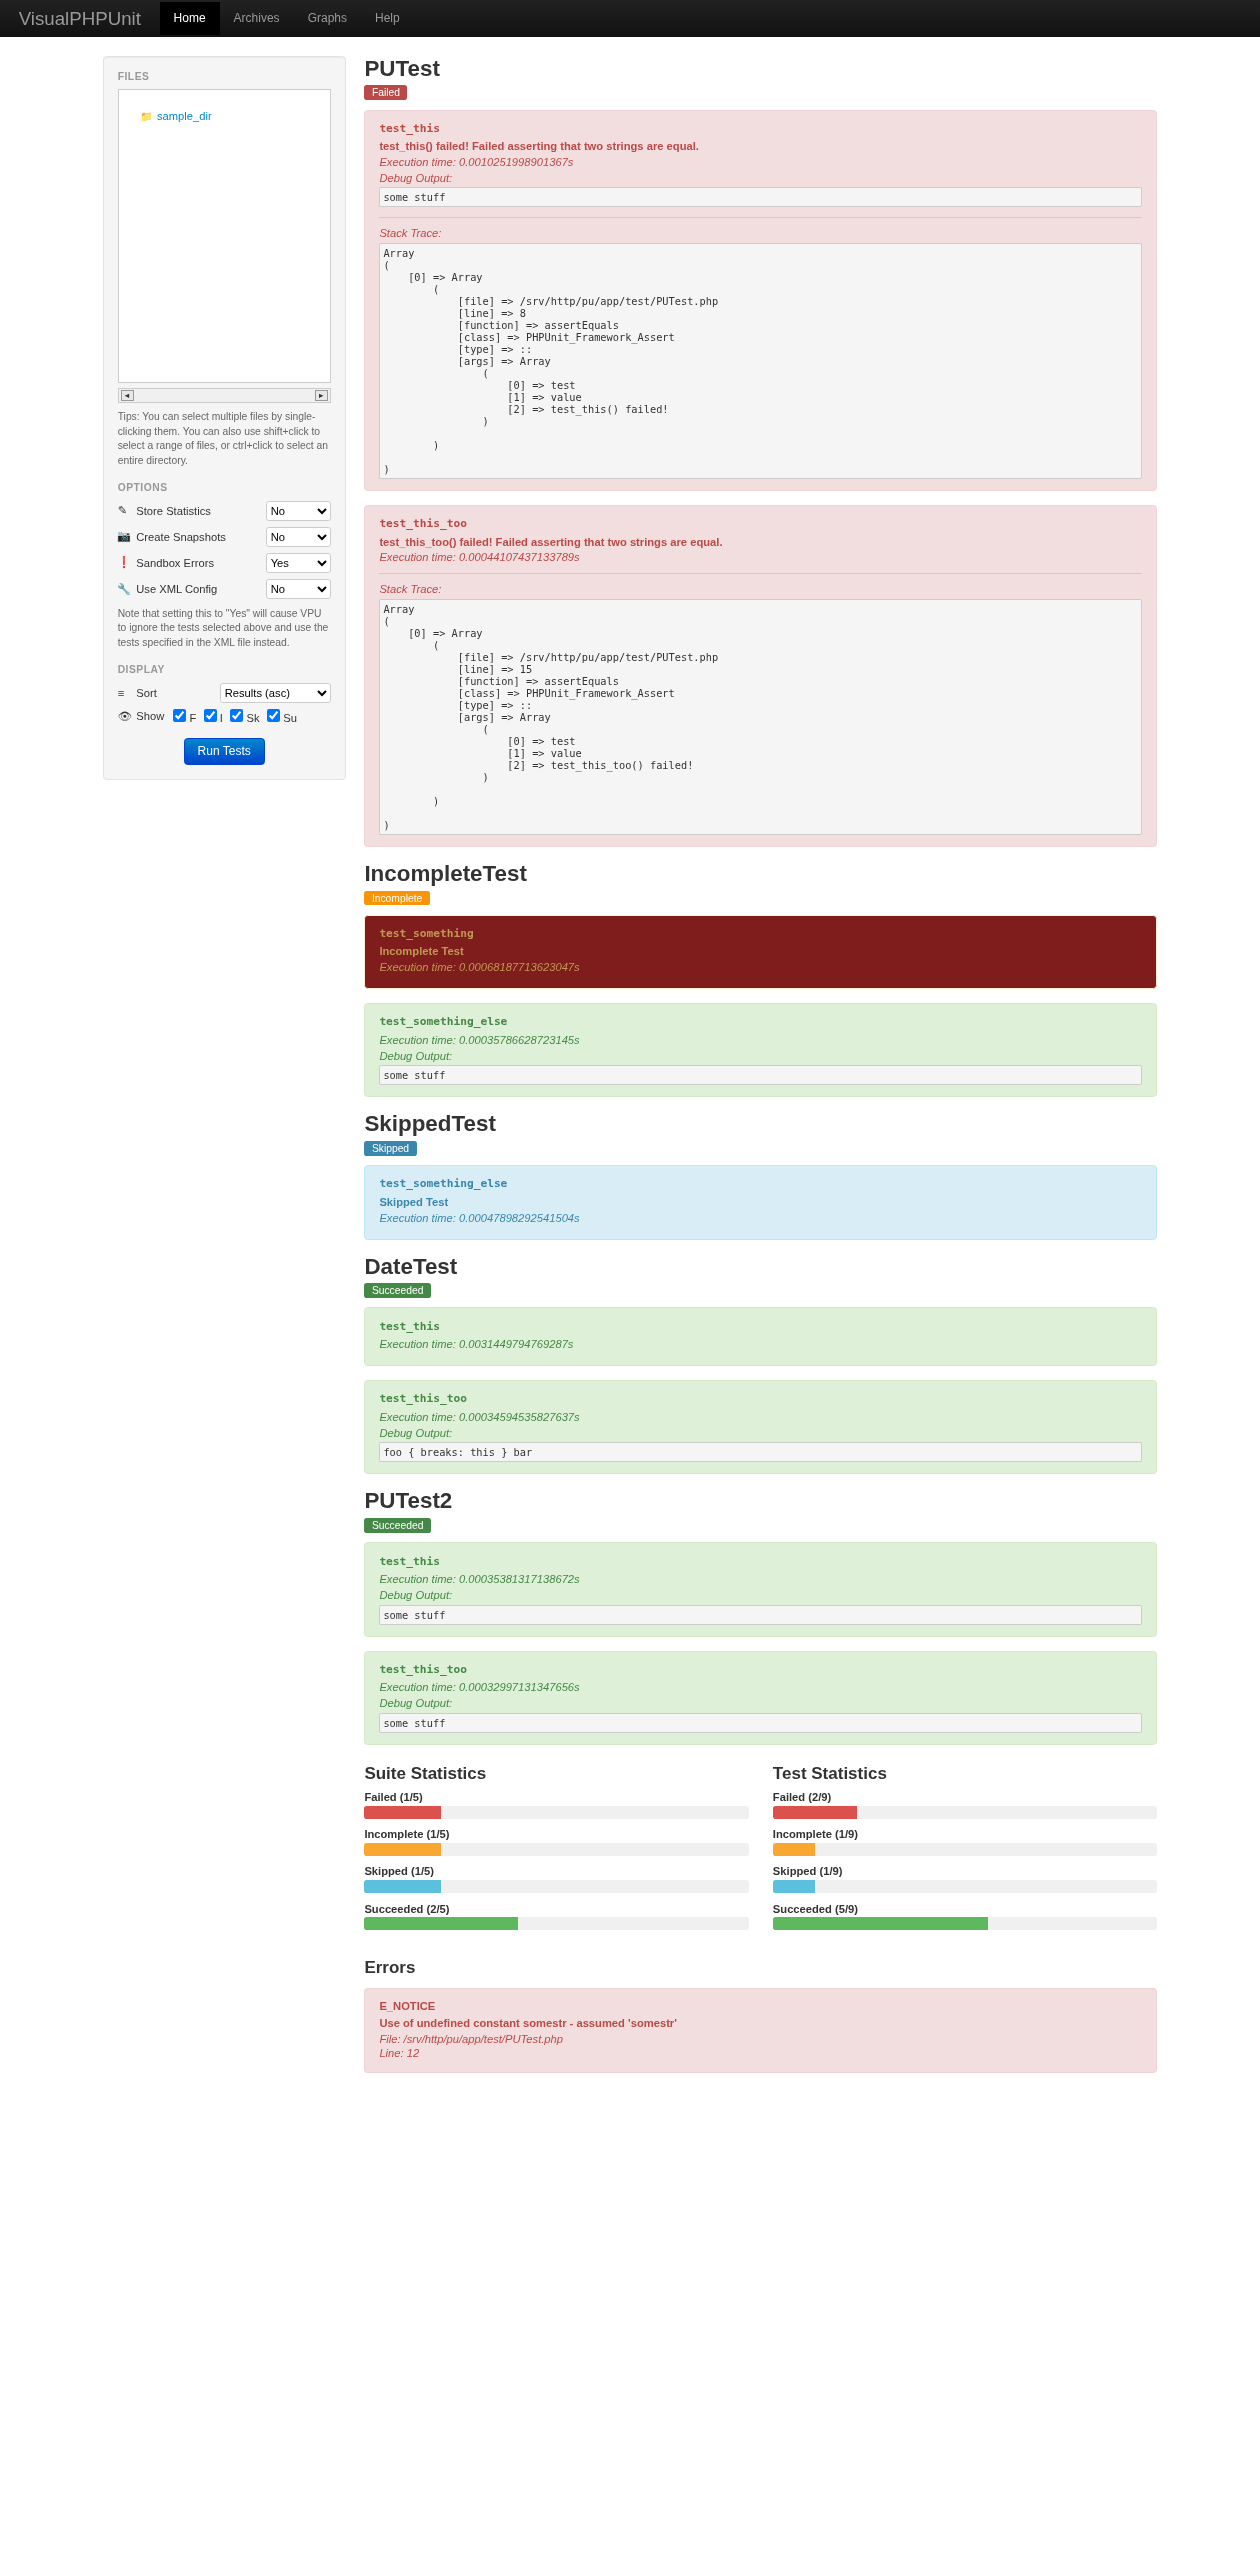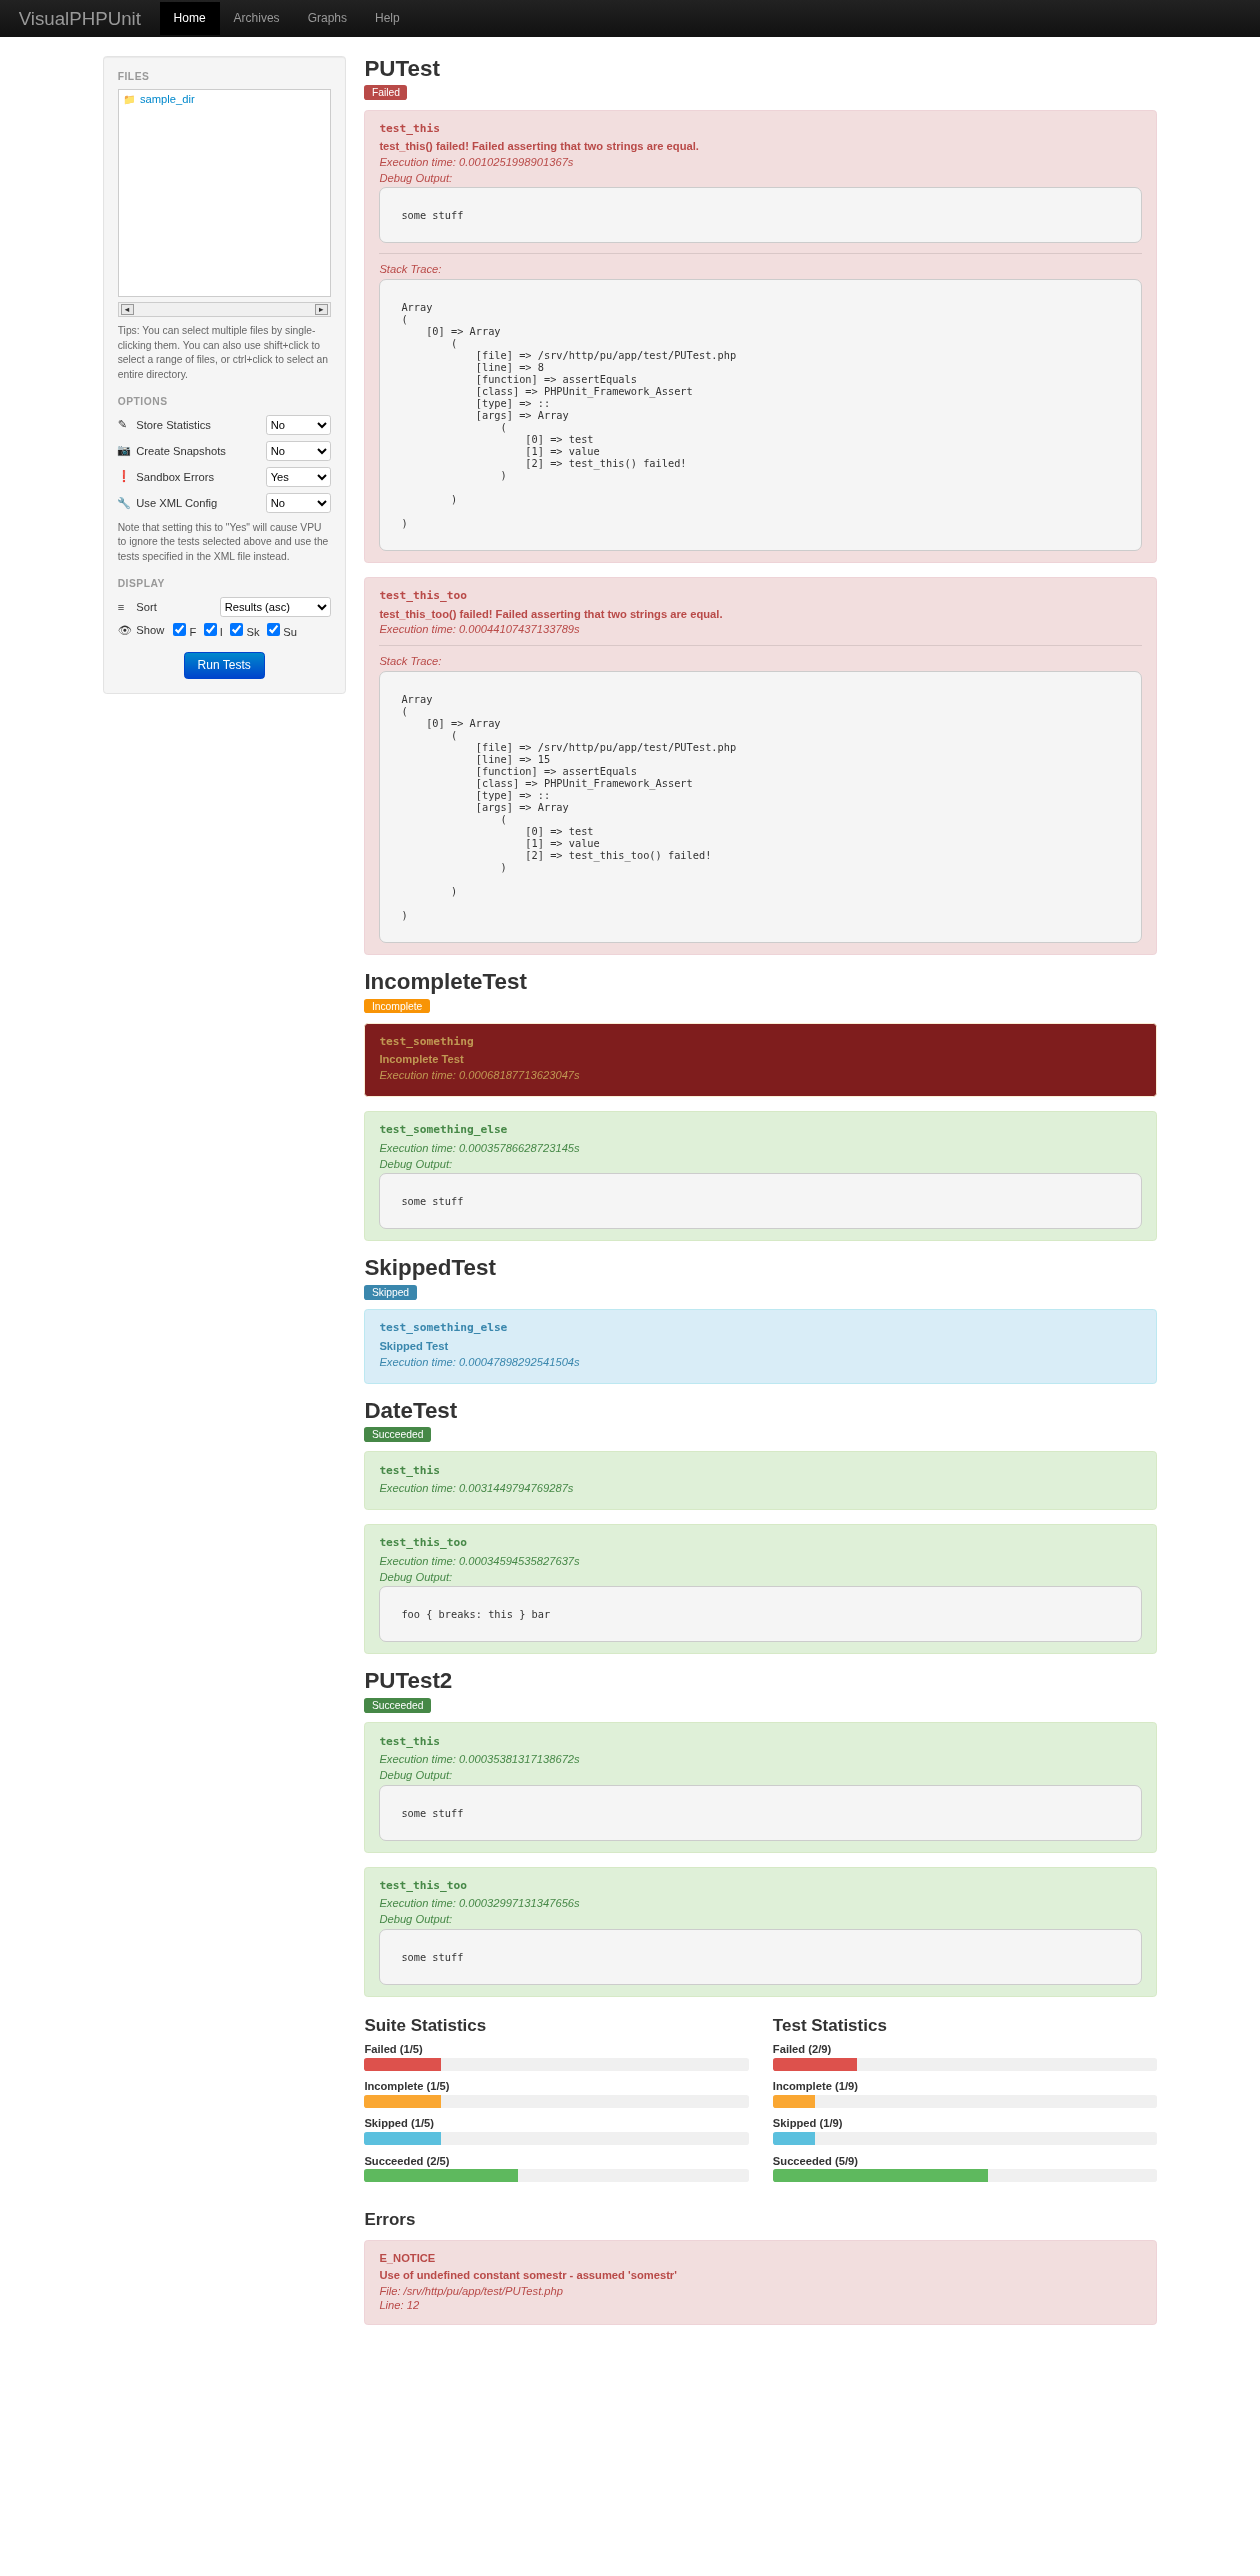--- a/index.html
+++ b/index.html
@@ -6,21 +6,21 @@
 body{font-family:"Helvetica Neue",Helvetica,Arial,sans-serif;font-size:12px;color:#333;background:#fff}
 .navbar{background:#1b1b1b;background-image:linear-gradient(#222,#111);height:37px;display:flex;align-items:center;padding:0 18.7px}
 .brand{color:#999;font-size:18.7px;padding:0 18.7px 0 0}
 .nav-link{color:#999;padding:9.3px 14px;font-size:12px;text-decoration:none}
 .nav-link.active{color:#fff;background:#000}
 .container{max-width:1092px;margin:0 auto;padding:18.7px;display:flex;gap:18.7px}
 .sidebar{width:243px;flex-shrink:0}
 .main{flex:1}
 .well{background:#f5f5f5;border:0.9px solid #e3e3e3;border-radius:3.7px;padding:14px;box-shadow:inset 0 0.9px 0.9px rgba(0,0,0,.05)}
 .section-label{color:#999;font-size:10.3px;font-weight:bold;margin-bottom:7.5px;letter-spacing:0.5px}
-.file-tree{background:#fff;border:0.9px solid #ccc;height:208px;overflow:auto;margin-bottom:4.7px;padding:1px}
+.file-tree{background:#fff;border:0.9px solid #ccc;height:294px;overflow:auto;margin-bottom:4.7px;padding:18px}
 .file-tree-item{padding:1.9px 3.7px;cursor:pointer;font-size:11.2px}
 .file-tree-item.folder{color:#08c}
 .file-tree-item.file{color:#fff;background:#08c;margin-left:11.2px}
 .file-tree-item .icon{margin-right:3.7px;font-size:10.3px}
 .scrollbar-h{height:15px;background:#f0f0f0;border:0.9px solid #ccc;display:flex;align-items:center;padding:0 1.9px;margin-bottom:7.5px}
 .scrollbar-h .arrow{width:13px;height:11.2px;background:#e8e8e8;border:0.9px solid #999;font-size:7.5px;text-align:center;line-height:9.3px}
 .scrollbar-h .track{flex:1;margin:0 1.9px}
 .tips{font-size:10.3px;color:#666;margin-bottom:14px;line-height:1.4}
 .option-row{display:flex;align-items:center;margin-bottom:5.6px}
 .option-row .icon{width:13px;font-size:11.2px;margin-right:5.6px}
@@ -42,21 +42,21 @@
 .test-incomplete{background:#7f1d1d;border:0.9px solid #fbeed5}
 .test-succeeded{background:#dff0d8;border:0.9px solid #d6e9c6}
 .test-skipped{background:#d9edf7;border:0.9px solid #bce8f1}
 .test-block.e-failed .test-name,.test-block.e-failed .msg,.test-block.e-failed .meta{color:#b94a48}
 .test-block.e-incomplete .test-name,.test-block.e-incomplete .msg,.test-block.e-incomplete .meta{color:#c09853}
 .test-block.e-succeeded .test-name,.test-block.e-succeeded .msg,.test-block.e-succeeded .meta{color:#468847}
 .test-block.e-skipped .test-name,.test-block.e-skipped .msg,.test-block.e-skipped .meta{color:#3a87ad}
 .test-name{font-family:Monaco,Menlo,Consolas,monospace;font-weight:bold;font-size:11.2px;margin-bottom:5.6px}
 .msg{font-weight:bold;font-size:11.2px;margin-bottom:3.7px}
 .meta{font-style:italic;font-size:11.2px;margin-bottom:3.7px}
-pre{background:#f5f5f5;border:0.9px solid #ccc;border-radius:7px;padding:21px;font-family:Monaco,Menlo,Consolas,monospace;font-size:10.3px;white-space:pre;overflow-x:auto;margin-top:3.7px;color:#333}
+pre{background:#f5f5f5;border:0.9px solid #ccc;border-radius:2px;padding:3px;font-family:Monaco,Menlo,Consolas,monospace;font-size:10.3px;white-space:pre;overflow-x:auto;margin-top:3.7px;color:#333}
 .stats{display:flex;gap:24px;margin-top:18.7px}
 .stats-col{flex:1}
 .stat-row{margin-bottom:9.3px}
 .stat-label{font-weight:bold;font-size:11.2px;margin-bottom:2.8px}
 .prog{height:13px;background:#f0f0f0;border-radius:2.8px;overflow:hidden}
 .prog-bar{height:100%}
 .bar-failed{background:#dd514c}
 .bar-incomplete{background:#faa732}
 .bar-skipped{background:#5bc0de}
 .bar-succeeded{background:#5eb95e}

